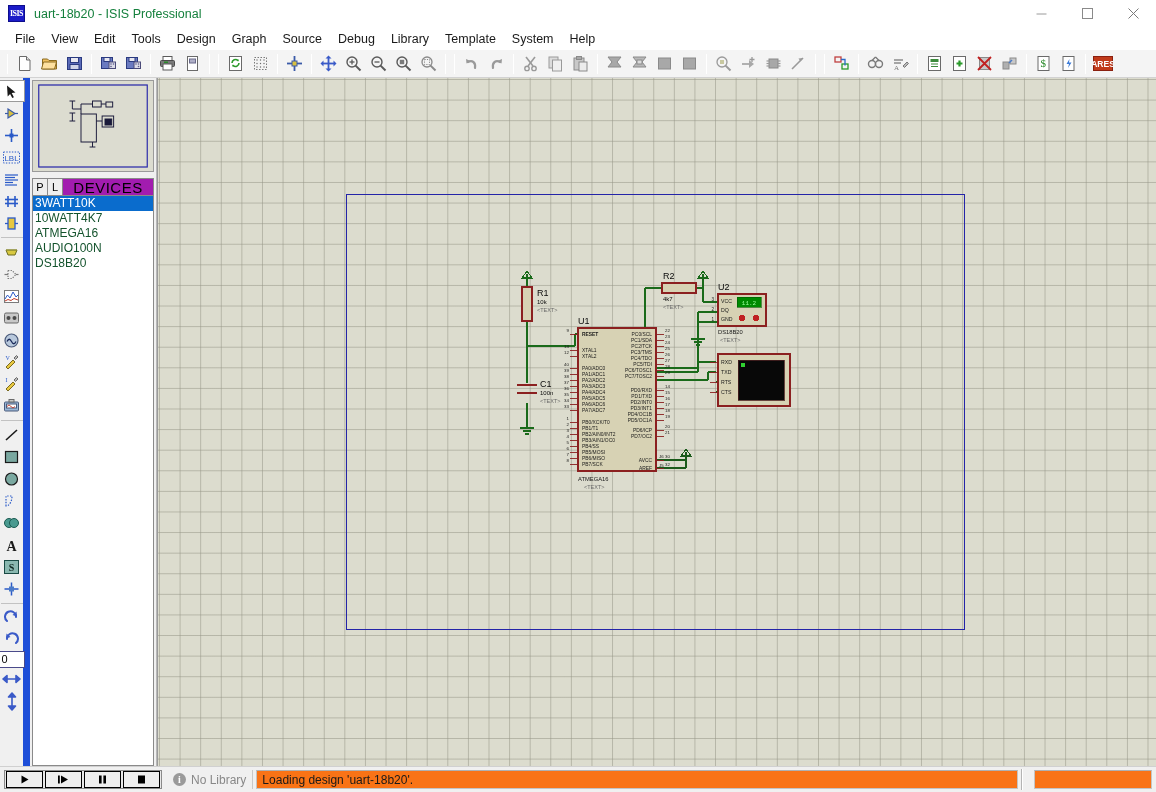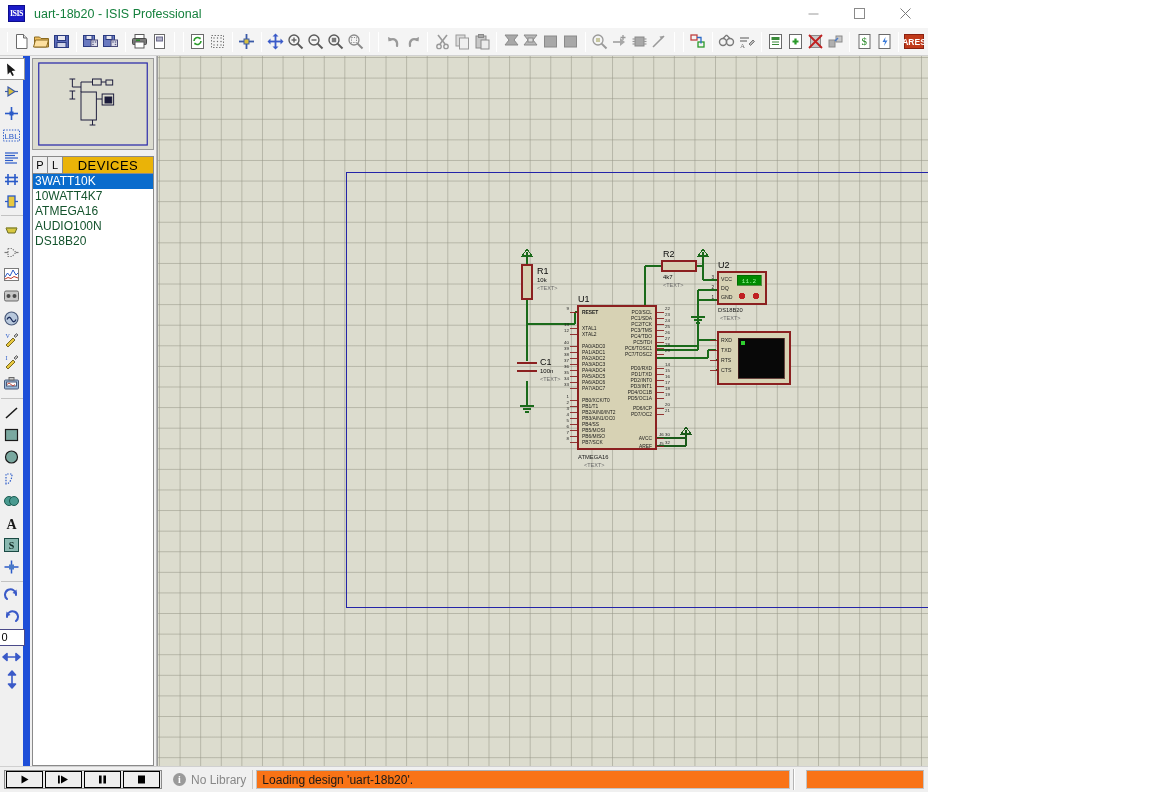--- a/index.html
+++ b/index.html
@@ -4,21 +4,21 @@
 <style>
   * { box-sizing: border-box; }
   html, body {
     margin: 0; padding: 0;
     width: 1156px; height: 792px;
     overflow: hidden;
     font-family: "Liberation Sans", sans-serif;
     background: #ffffff;
   }
   #app {
-    width: 928px; height: 792px;
+    width: 1156px; height: 792px;
     display: flex; flex-direction: column;
     background: #ffffff;
     position: relative;
   }
 
   
   .titlebar {
     height: 28px; min-height: 28px;
     display: flex; align-items: center;
     background: #ffffff;
@@ -137,24 +137,24 @@
   }
   .dev-pl {
     width: 15px;
     border-right: 1px solid #8a8a8a;
     font-size: 11px; color: #000;
     display: flex; align-items: center; justify-content: center;
     background: #eeeeee;
   }
   .dev-title {
     flex: 1;
-    font-size: 13px; color: #000;
+    font-size: 15px; color: #000;
     display: flex; align-items: center; justify-content: center;
     letter-spacing: 0.5px;
-    background: #eab308;
+    background: #a21caf;
   }
   .dev-list {
     flex: 1;
     background: #ffffff;
     border: 1px solid #8a8a8a;
     overflow: hidden;
     padding: 0;
   }
   .dev-item {
     font-size: 12px;
@@ -268,20 +268,34 @@
       </div>
       <div class="win-btn">
         <svg width="11" height="11" viewBox="0 0 11 11">
             <line x1="0.5" y1="0.5" x2="10.5" y2="10.5" stroke="#7a7a7a" stroke-width="1"></line>
             <line x1="10.5" y1="0.5" x2="0.5" y2="10.5" stroke="#7a7a7a" stroke-width="1"></line>
           </svg>
       </div>
     </div>
   </div>
 
+  <div class="menubar">
+    <div class="menu-item">File</div>
+    <div class="menu-item">View</div>
+    <div class="menu-item">Edit</div>
+    <div class="menu-item">Tools</div>
+    <div class="menu-item">Design</div>
+    <div class="menu-item">Graph</div>
+    <div class="menu-item">Source</div>
+    <div class="menu-item">Debug</div>
+    <div class="menu-item">Library</div>
+    <div class="menu-item">Template</div>
+    <div class="menu-item">System</div>
+    <div class="menu-item">Help</div>
+  </div>
 
   <div class="toolbar">
     <div class="tb-sep"></div>
     <div class="tb-btn">
       <svg width="17" height="17" viewBox="0 0 17 17">
           <path d="M3.5 1.5h7l3.5 3.5v10.5h-10.5z" fill="#ffffff" stroke="#6a6a6a"></path>
           <path d="M10.5 1.5v3.5h3.5" fill="#e0e0e0" stroke="#6a6a6a"></path>
         </svg>
     </div>
     <div class="tb-btn">

